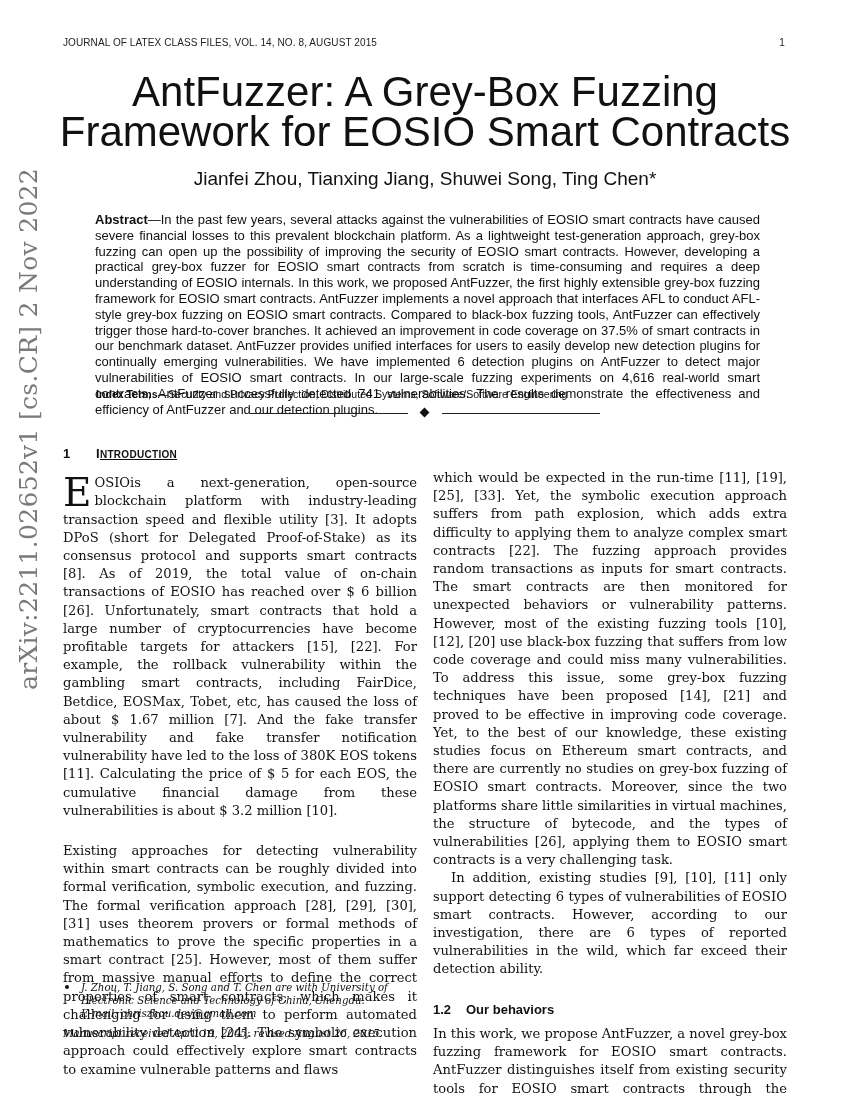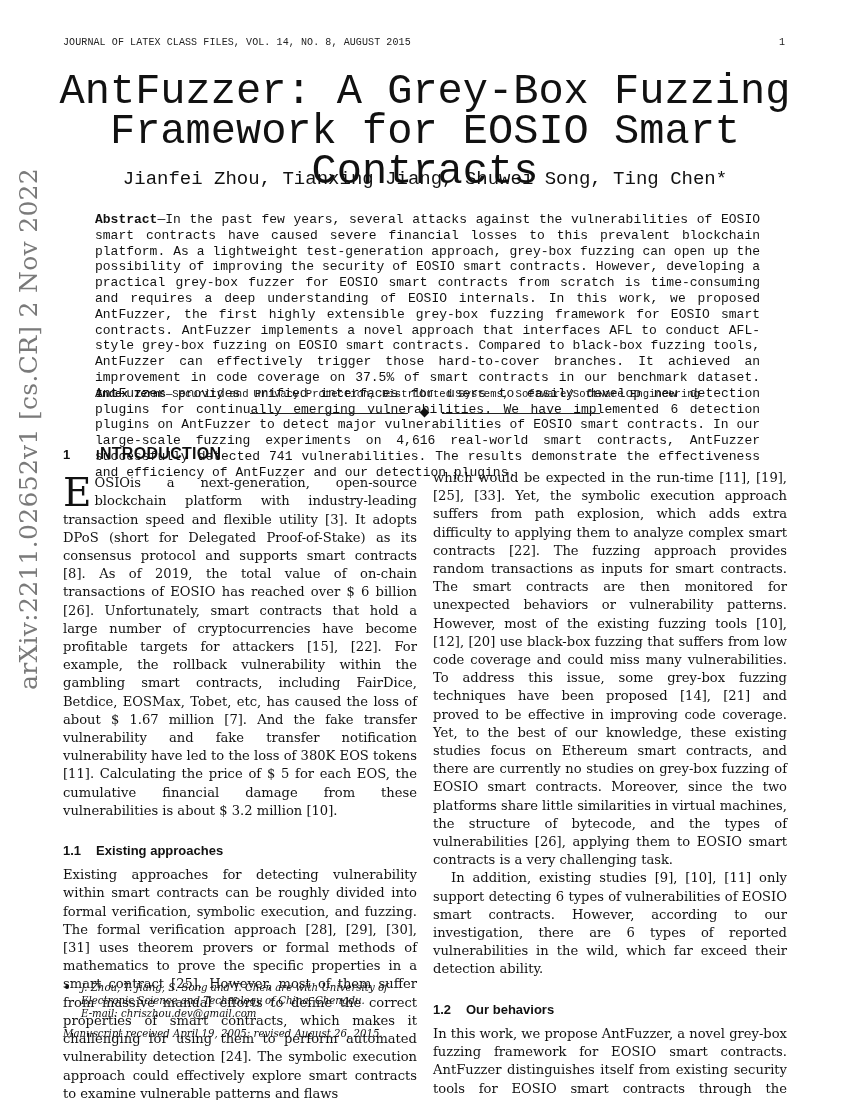--- a/index.html
+++ b/index.html
@@ -1,17 +1,17 @@
 <!DOCTYPE html>
 <html><head>
 <meta charset="utf-8">
 <style>
   html, body { margin: 0; padding: 0; background: #ffffff; }
   body { width: 850px; height: 1100px; position: relative; overflow: hidden; color: #111; }
-  .sans { font-family: Liberation Mono, monospace; }
+  .sans { font-family: Liberation Sans, sans-serif; }
   .serif { font-family: "DejaVu Serif", "Liberation Serif", serif; }
   .running-head { position: absolute; top: 37px; left: 63px; right: 65px; font-size: 10px; letter-spacing: 0.1px; color: #222; }
   .running-head .page-no { position: absolute; right: 0; top: 0; }
   .title { position: absolute; top: 72px; left: 50px; width: 750px; text-align: center; font-size: 42px; line-height: 40px; color: #111; font-weight: normal; margin: 0; }
   .authors { position: absolute; top: 168px; left: 50px; width: 750px; text-align: center; font-size: 19px; }
   .abstract { position: absolute; top: 212px; left: 95px; width: 665px; font-size: 13px; line-height: 15.8px; text-align: justify; margin: 0; }
   .abstract b, .index-terms b { font-weight: bold; }
   .index-terms { position: absolute; top: 386px; left: 95px; width: 665px; font-size: 10.6px; line-height: 15px; margin: 1px; }
   .divider { position: absolute; top: 406px; left: 250px; width: 350px; height: 14px; }
   .divider .line { position: absolute; top: 7px; height: 1px; background: #222; width: 158px; }
@@ -19,21 +19,21 @@
   .divider .line.r { right: 0; }
   .divider .diamond { position: absolute; left: 171px; top: 3px; width: 7px; height: 7px; background: #111; transform: rotate(45deg); }
   .arxiv { position: absolute; left: 14px; top: 690px; transform-origin: 0 0; transform: rotate(-90deg); font-size: 25px; color: #7a7a7a; white-space: nowrap; letter-spacing: 0.3px; }
   .col { position: absolute; width: 354px; font-size: 13.1px; line-height: 18.2px; text-align: justify; }
   .col.left { left: 63px; top: 445px; }
   .col.right { left: 433px; top: 469px; }
   .col p { margin: 0; }
   .h1 { font-family: "Liberation Sans", sans-serif; font-weight: bold; font-size: 13px; margin: 0 0 10px 0; letter-spacing: 0.3px; }
   .h1 .num { display: inline-block; width: 33px; }
   .h1 .sc-big { font-size: 13px; }
-  .h1 .sc { font-size: 16px; }
+  .h1 .sc { font-size: 10px; text-decoration: underline; }
   .h2 { font-family: "Liberation Sans", sans-serif; font-weight: bold; font-size: 13px; margin: 0 0 6px 0; }
   .h2 .num { display: inline-block; width: 33px; }
   .dropcap { float: left; font-size: 39px; line-height: 31px; margin: 3px 3px 0 0; }
   .indent { text-indent: 18px; }
   .footnotes { position: absolute; left: 63px; top: 981px; width: 360px; font-size: 10.2px; line-height: 13px; font-style: italic; }
   .footnotes .bullet-row { position: relative; padding-left: 18px; }
   .footnotes .bullet { position: absolute; left: 2px; top: 4px; width: 4px; height: 4px; border-radius: 50%; background: #111; }
   .footnotes .ms { margin-top: 7px; }
 </style>
 </head>
@@ -65,23 +65,20 @@
 </div>
 
 <div class="col left serif">
   <div class="h1">
     <span class="num">1</span><span class="sc-big">I</span><span class="sc">NTRODUCTION</span>
   </div>
   <p>
     <span class="dropcap">E</span><span>OSIOis a next-generation, open-source blockchain platform with industry-leading transaction speed and flexible utility [3]. It adopts DPoS (short for Delegated Proof-of-Stake) as its consensus protocol and supports smart contracts [8]. As of 2019, the total value of on-chain transactions of EOSIO has reached over $ 6 billion [26]. Unfortunately, smart contracts that hold a large number of cryptocurrencies have become profitable targets for attackers [15], [22]. For example, the rollback vulnerability within the gambling smart contracts, including FairDice, Betdice, EOSMax, Tobet, etc, has caused the loss of about $ 1.67 million [7]. And the fake transfer vulnerability and fake transfer notification vulnerability have led to the loss of 380K EOS tokens [11]. Calculating the price of $ 5 for each EOS, the cumulative financial damage from these vulnerabilities is about $ 3.2 million [10].</span>
   </p>
   <div style="height: 22px;"></div>
-  <div class="h2">
-    <span class="num">1.1</span><span>Existing approaches</span>
-  </div>
   <p>Existing approaches for detecting vulnerability within smart contracts can be roughly divided into formal verification, symbolic execution, and fuzzing. The formal verification approach [28], [29], [30], [31] uses theorem provers or formal methods of mathematics to prove the specific properties in a smart contract [25]. However, most of them suffer from massive manual efforts to define the correct properties of smart contracts, which makes it challenging for using them to perform automated vulnerability detection [24]. The symbolic execution approach could effectively explore smart contracts to examine vulnerable patterns and flaws</p>
 
 </div>
 
 <div class="footnotes serif">
   <div class="bullet-row">
     <span class="bullet"></span>
     <div>J. Zhou, T. Jiang, S. Song and T. Chen are with University of Electronic Science and Technology of China, Chengdu.</div>
     <div>E-mail: chriszhou.dev@gmail.com</div>
   </div>

